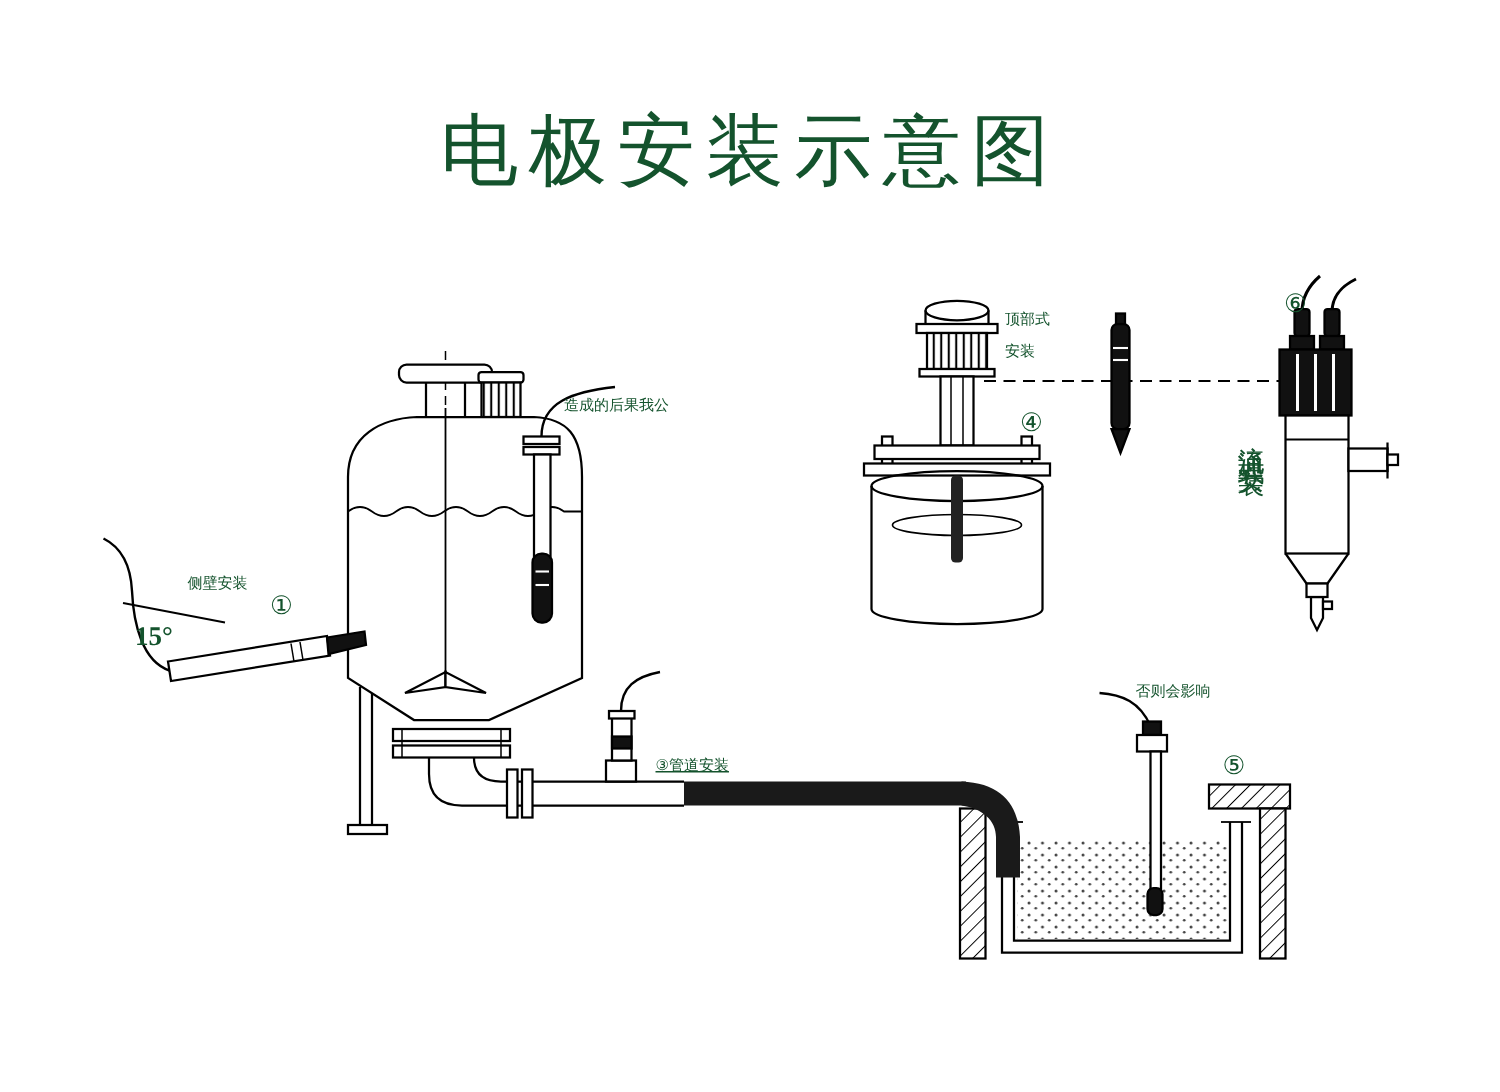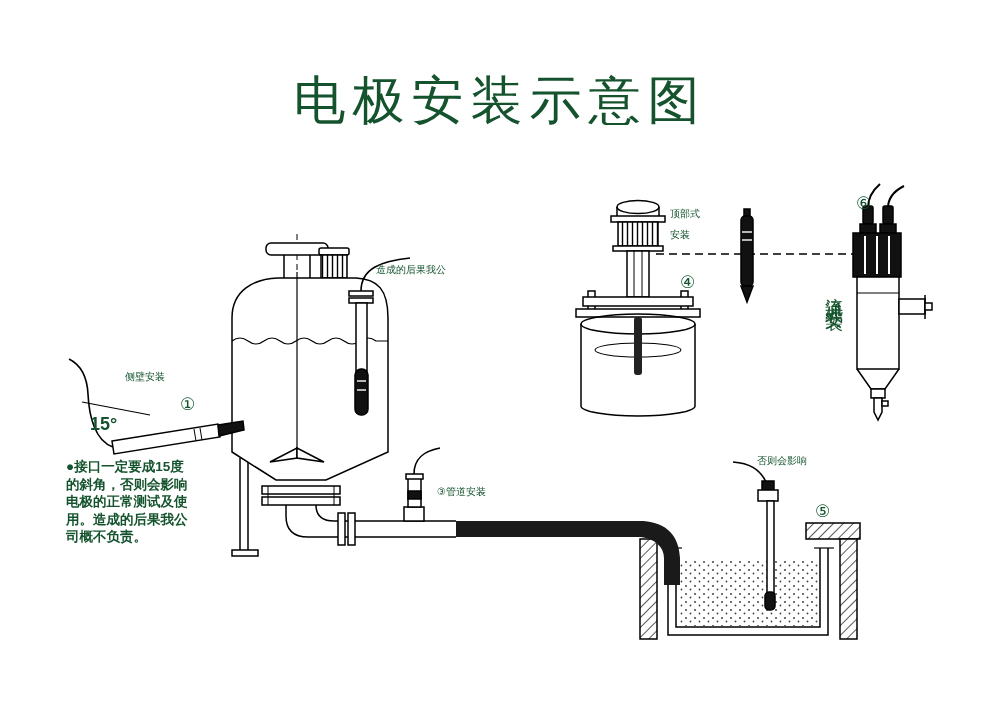--- a/index.html
+++ b/index.html
@@ -174,35 +174,30 @@
       <path d="M767,484 C760,468 748,463 733,462" stroke-width="1.6"></path>
       <rect x="762" y="481" width="12" height="9" fill="#111"></rect>
       <rect x="758" y="490" width="20" height="11" fill="#fff"></rect>
       <rect x="767" y="501" width="7" height="100" fill="#fff"></rect>
       <rect x="765" y="592" width="10" height="18" rx="4" fill="#111"></rect>
     </g>
   </svg>
 
   <div class="t title">电极安装示意图</div>
 
-  <div class="t lbl" style="left:125px;top:370px;">侧壁安装</div>
+  <div class="t lbl" style="left:125px;top:382px;">侧壁安装</div>
   <div class="t num" style="left:180px;top:394px;">①</div>
-  <div class="t angle" style="left:90px;top:414px;">15°</div>
+  <div class="t angle" style="left:90px;top:414px;font-family:Liberation Serif, serif;">15°</div>
 
   <div class="t lbl" style="left:376px;top:263px;">造成的后果我公</div>
-  <div class="t lbl" style="left:437px;top:485px;">③管道安装</div>
+  <div class="t lbl" style="left:437px;top:503px;text-decoration:underline;">③管道安装</div>
 
   <div class="t lbl two-line" style="left:670px;top:203px;">顶部式
 安装</div>
   <div class="t num" style="left:680px;top:272px;">④</div>
 
   <div class="t lbl" style="left:757px;top:454px;">否则会影响</div>
   <div class="t num" style="left:815px;top:501px;">⑤</div>
 
   <div class="t num" style="left:856px;top:193px;">⑥</div>
   <div class="t vert" style="left:822px;top:283px;">流通式安装</div>
 
-  <div class="t note" style="left:66px;top:458px;">●接口一定要成15度
-的斜角，否则会影响
-电极的正常测试及使
-用。造成的后果我公
-司概不负责。</div>
 </div>
 
 </body></html>

